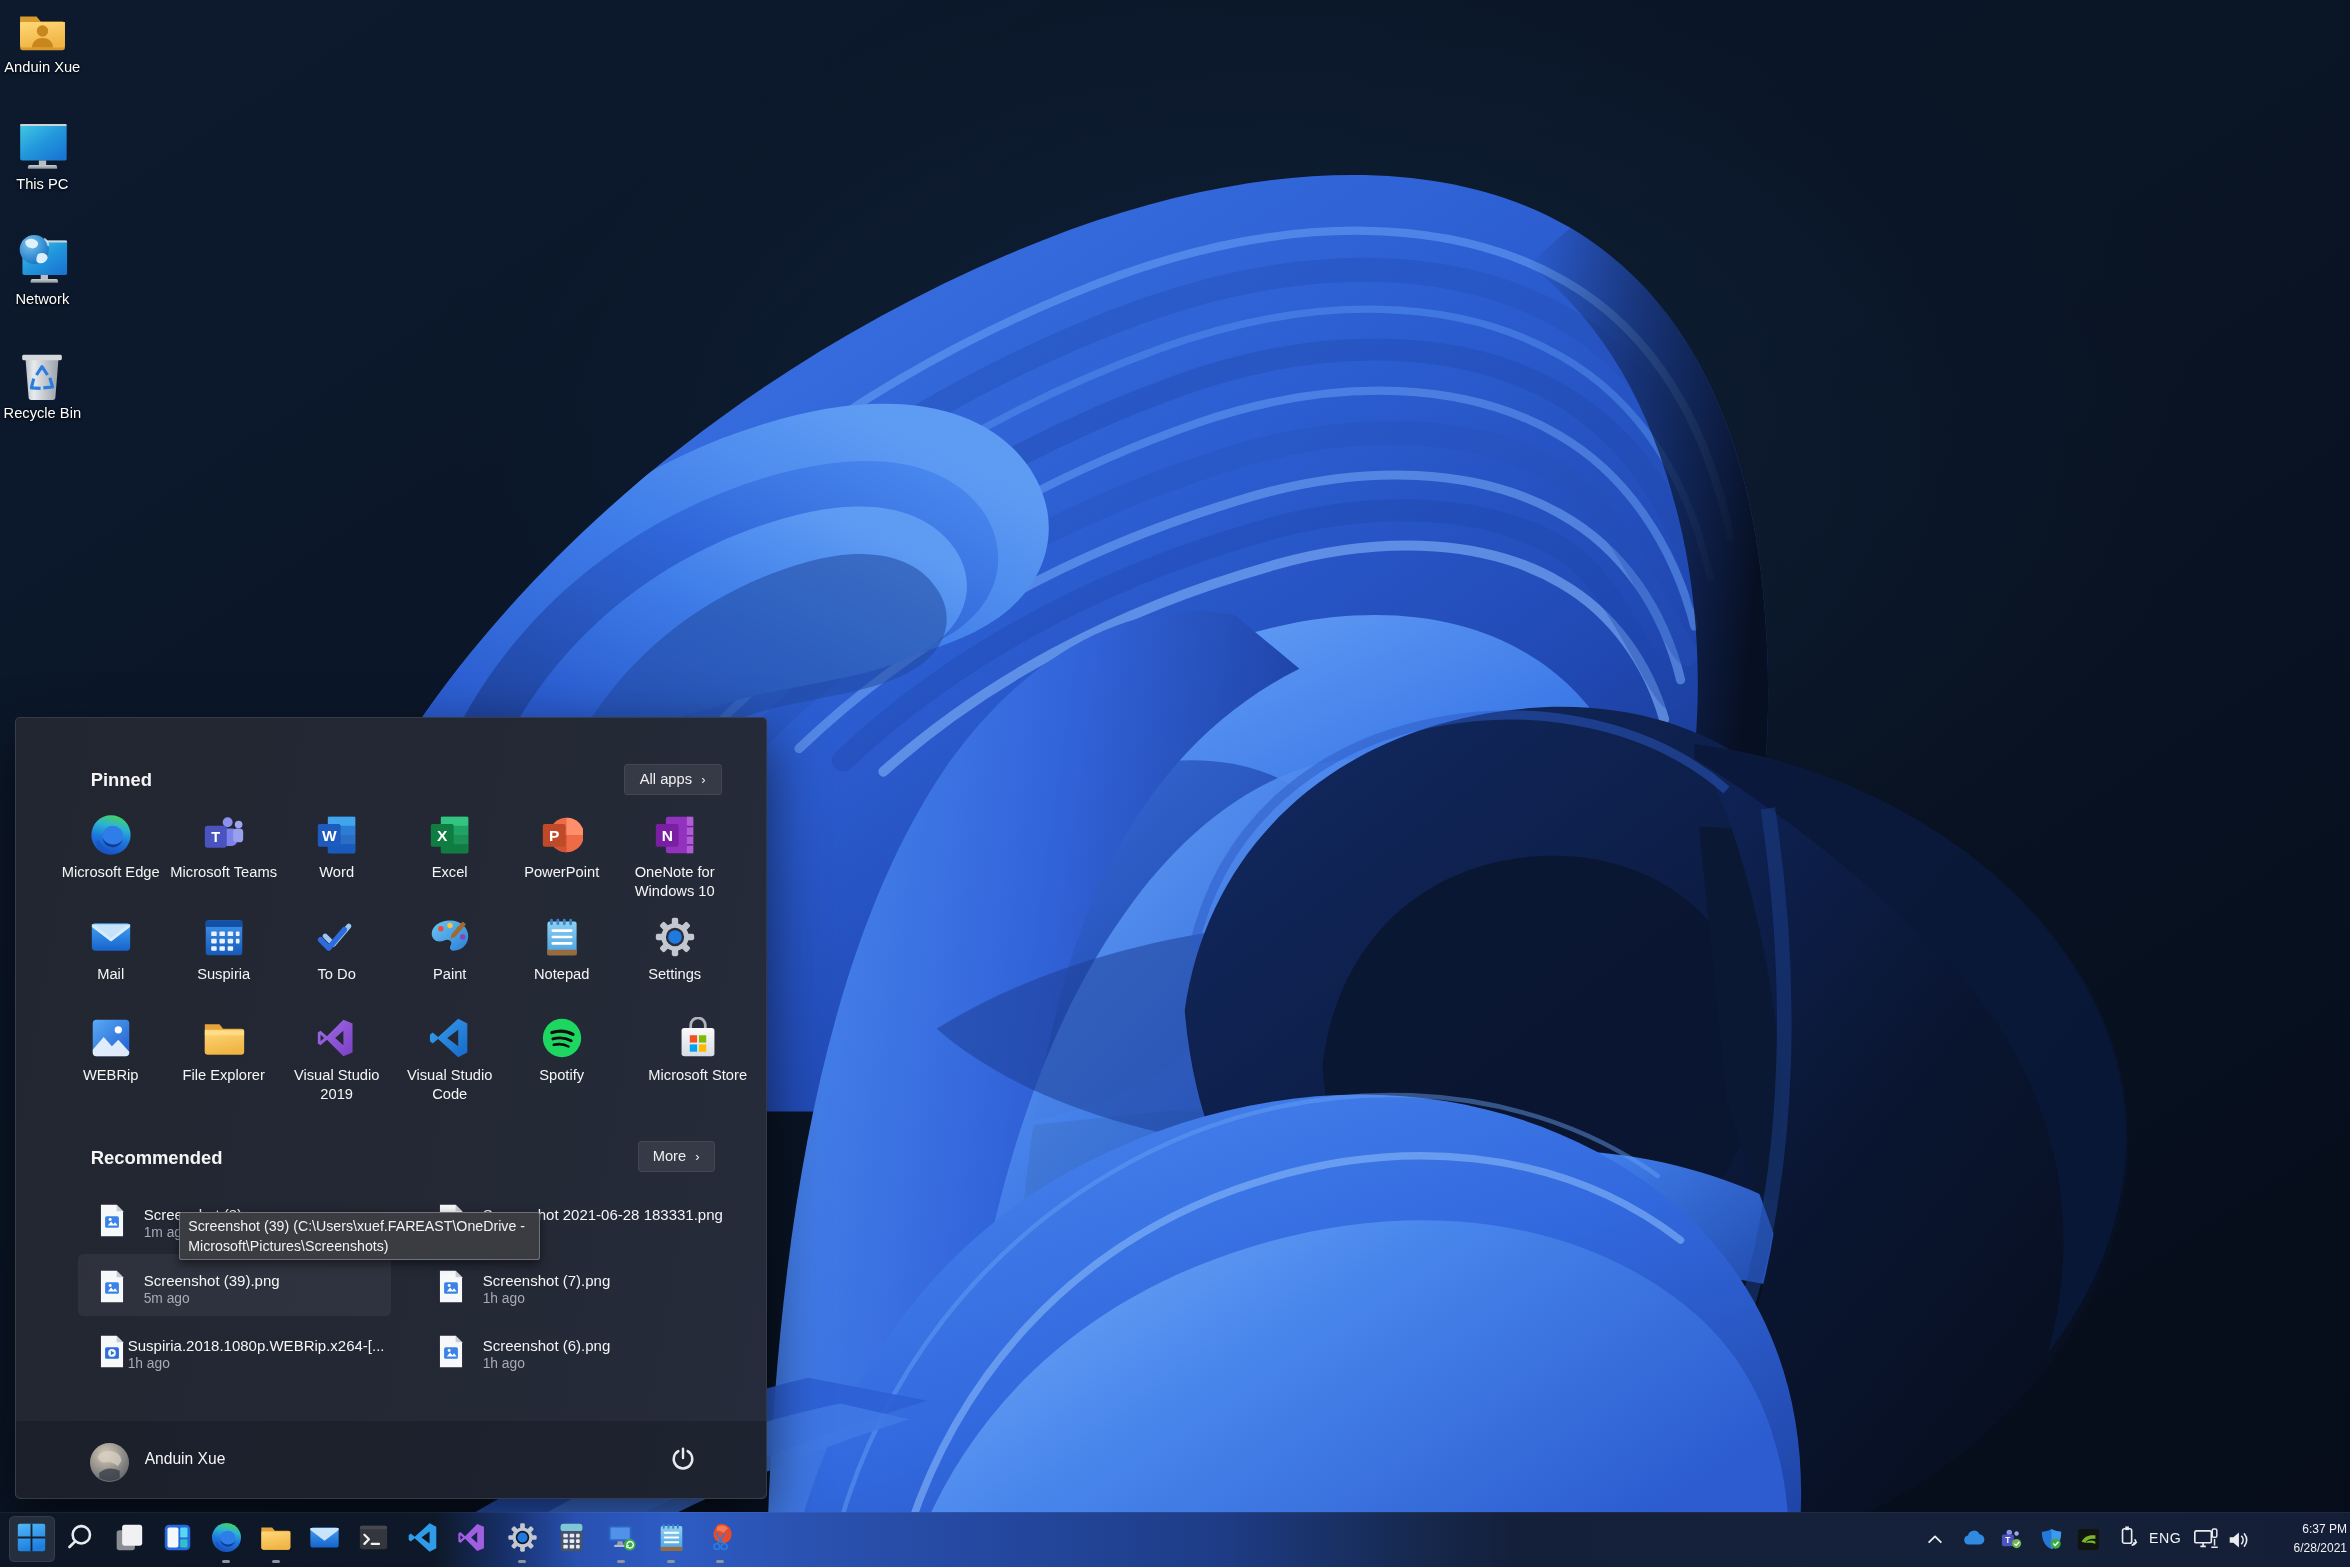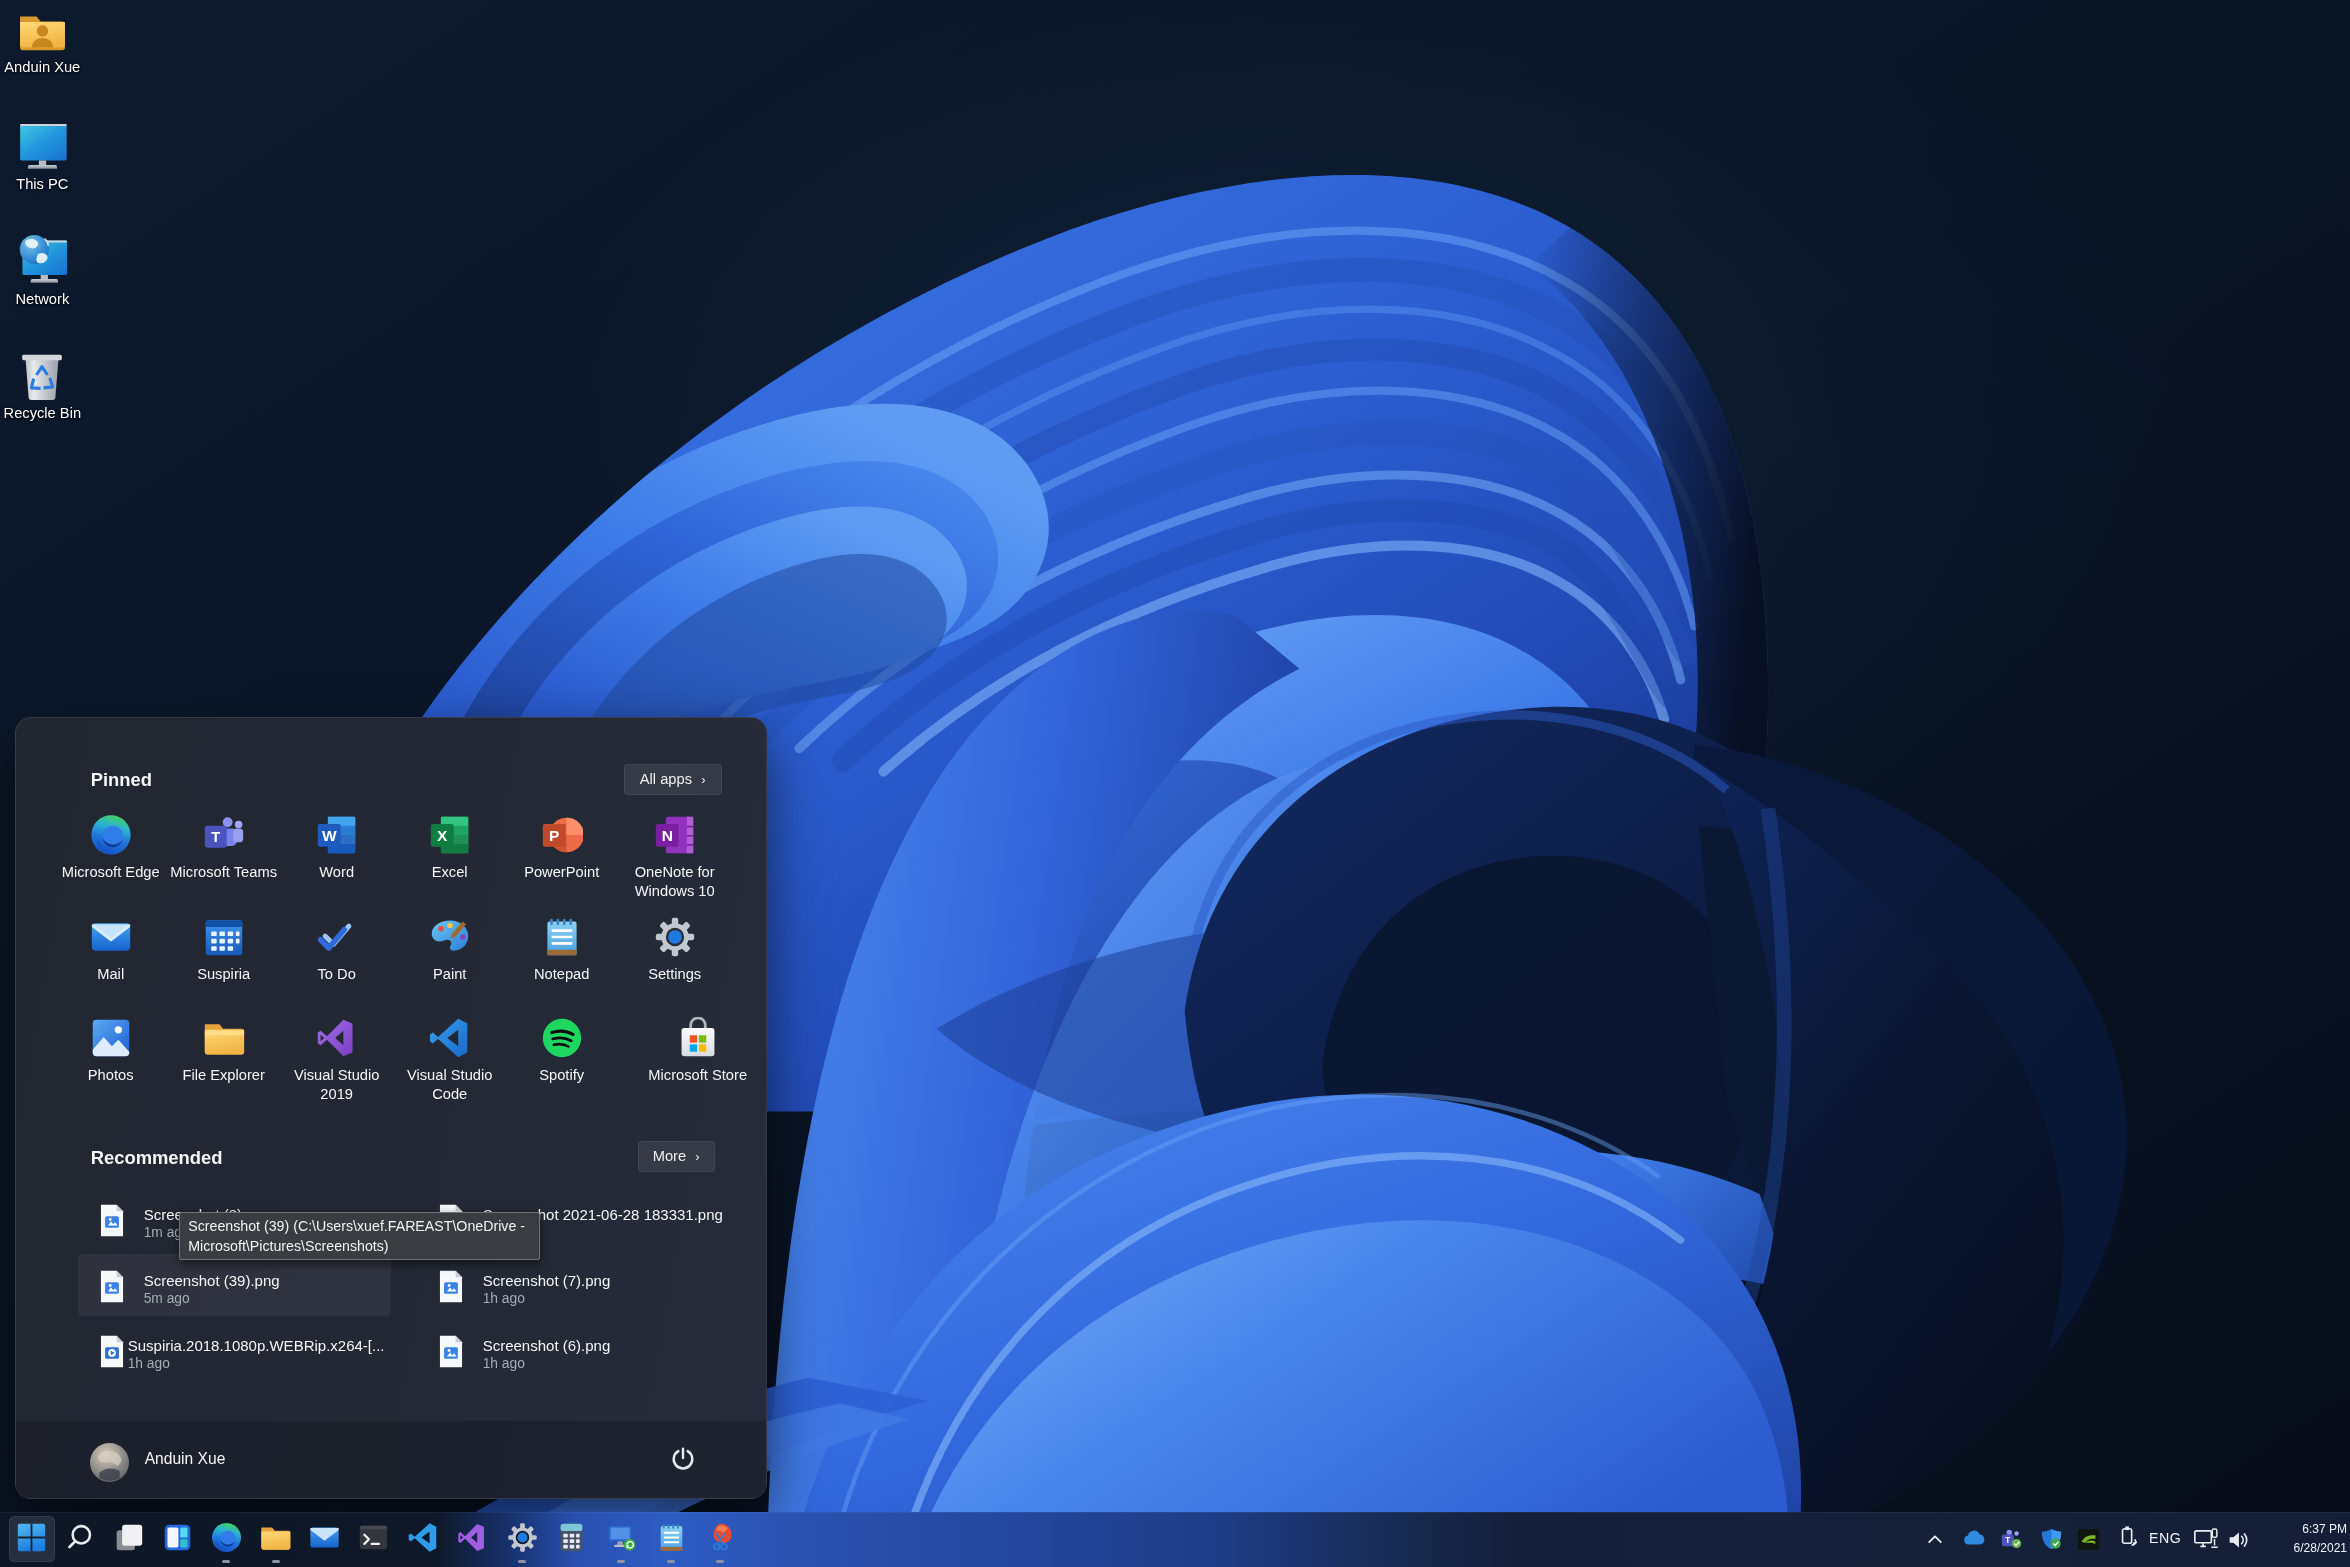--- a/index.html
+++ b/index.html
@@ -1,21 +1,21 @@
 <!DOCTYPE html>
 <html style="font-size:14.7px"><head>
 <meta charset="utf-8">
 <style>
   html,body{margin:0;padding:0;width:2351px;height:1568px;overflow:hidden;background:#0a1424;
     font-family:"Liberation Sans", sans-serif;}
   #wall{position:absolute;left:0;top:0;width:2351px;height:1568px;}
   .dicon{position:absolute;width:92px;text-align:center;color:#fff;}
   .dicon .lbl{font-size:14.7px;line-height:16.5px;text-shadow:0 0.9px 2.8px rgba(0,0,0,0.9),0 0 1.8px rgba(0,0,0,0.8);}
   .dicon svg{display:block;margin:0 auto;}
-  #menu{position:absolute;left:14.7px;top:717px;width:750px;height:780px;border-radius:16px;
+  #menu{position:absolute;left:14.7px;top:717px;width:750px;height:780px;border-radius:5px;
     background:linear-gradient(100deg,#222631 0%,#232834 55%,#262c3b 100%);
     border:0.9px solid rgba(255,255,255,0.09);box-shadow:0 22px 55px rgba(0,0,0,0.6);color:#fff;}
   #menu .hdr{position:absolute;font-size:18.4px;font-weight:bold;color:#f5f5f5;}
   .pillbtn{position:absolute;background:#353a46;border:0.9px solid rgba(255,255,255,0.07);border-radius:3.7px;
     color:#f0f0f0;font-size:14.7px;display:flex;align-items:center;justify-content:center;gap:9.2px;margin-left:20px;}
   .pinitem{position:absolute;width:114px;text-align:center;color:#f5f5f5;font-size:14.7px;line-height:18.4px;}
   .pinitem svg{display:block;margin:0 auto 7.3px auto;}
   .recitem{position:absolute;color:#f5f5f5;}
   .recitem .t{font-size:15px;line-height:19px;}
   .recitem .s{font-size:13.8px;color:#a6abb5;line-height:18.4px;}
@@ -457,21 +457,21 @@
 <circle cx="23" cy="23" r="7.5" fill="#1f7ae0"></circle>
 </svg>
       <div>Settings</div>
     </div>
 <div class="pinitem" style="left:38px;top:299px;">
       <svg width="42" height="42" viewBox="0 0 46 46">
 <rect x="3" y="3" width="40" height="40" rx="4" fill="url(#photg)"></rect>
 <circle cx="31" cy="14" r="4" fill="#fdfdfd"></circle>
 <path d="M3 36 L 15 22 L 24 32 L 31 25 L 43 38 L 43 39 a4 4 0 0 1 -4 4 H 7 a4 4 0 0 1 -4 -4 Z" fill="#e8f1fc" opacity="0.95"></path>
 </svg>
-      <div>Photos</div>
+      <div>WEBRip</div>
     </div>
 <div class="pinitem" style="left:151px;top:299px;">
       <svg width="42" height="42" viewBox="0 0 46 46">
 <path d="M2 8 h16 l4 5 h20 a3 3 0 0 1 3 3 v22 a3 3 0 0 1 -3 3 H5 a3 3 0 0 1 -3 -3 Z" fill="#e8a33d"></path>
 <path d="M2 14 h43 v24 a3 3 0 0 1 -3 3 H5 a3 3 0 0 1 -3 -3 Z" fill="url(#gfold)"></path>
 <path d="M2 15 h43 v5 H2 Z" fill="#ffe298" opacity="0.65"></path>
 </svg>
       <div>File Explorer</div>
     </div>
 <div class="pinitem" style="left:264px;top:299px;">

